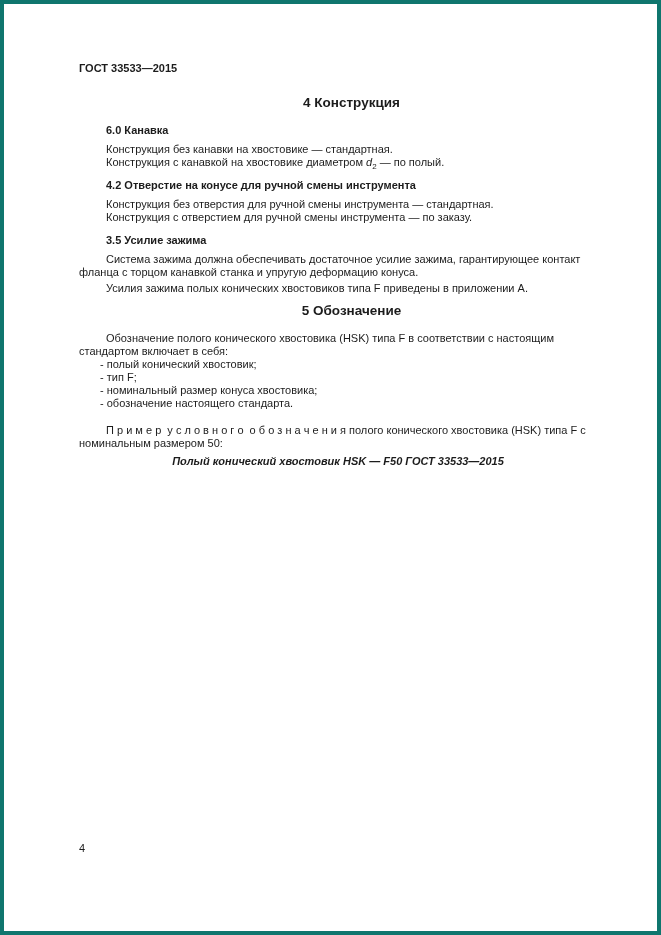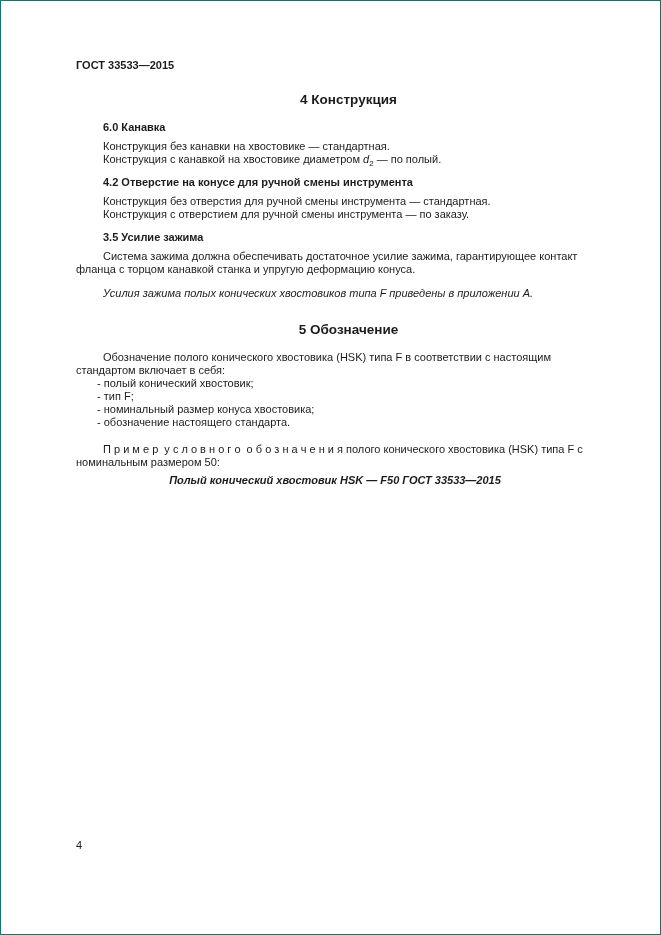--- a/index.html
+++ b/index.html
@@ -5,21 +5,21 @@
   * { box-sizing: border-box; }
   html, body { margin: 0; padding: 0; background: #ffffff; }
   .page {
     position: relative;
     width: 661px;
     height: 935px;
     background: #ffffff;
     font-family: "Liberation Sans", sans-serif;
     color: #1c1c1c;
     overflow: hidden;
-    border: 1px solid #0f766e;
+    border: 4px solid #0f766e;
   }
   .content {
     position: absolute;
     left: 75px;
     top: 58px;
     width: 518px;
     font-size: 11px;
     line-height: 13px;
   }
   .doc-code {
@@ -28,33 +28,33 @@
     margin: 0 0 20px 0;
   }
   .sec-title {
     font-size: 13.5px;
     font-weight: bold;
     line-height: 16px;
     margin: 0 0 13px 0;
     text-indent: 27px;
     text-align: center;
   }
-  .sec-title.s5 { margin-top: 22px; }
+  .sec-title.s5 { margin-top: 8px; }
   .sub-title {
     font-size: 11px;
     font-weight: bold;
     line-height: 13px;
     margin: 10px 0 6px 0;
     text-indent: 27px;
   }
   .para {
     margin: 0;
     text-indent: 27px;
   }
-  .para.gap-top { margin-top: 11px; font-style: italic; }
+  .para.gap-top { margin-top: 3px; }
   .var { font-style: italic; }
   sub.subscript { font-size: 8px; line-height: 0; }
   .list {
     list-style: none;
     margin: 0 0 14px 21px;
     padding: 0;
   }
   .list li { margin: 0; }
   .example-designation {
     margin: 5px 0 0 0;

